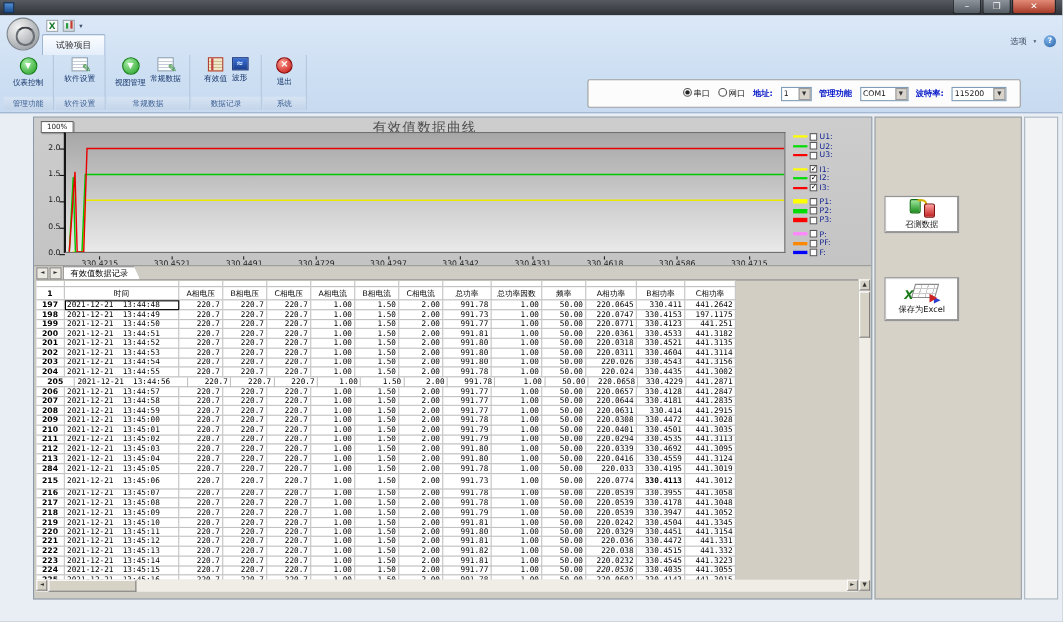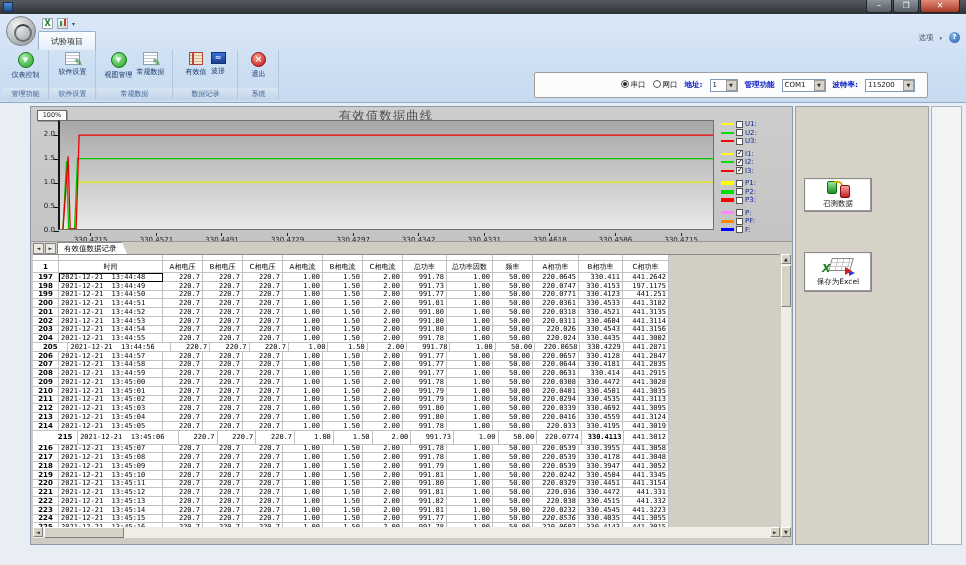--- a/index.html
+++ b/index.html
@@ -647,36 +647,36 @@
           <div class="c" style="width: 40px;">1.50</div>
           <div class="c" style="width: 40px;">2.00</div>
           <div class="c" style="width: 44px;">991.80</div>
           <div class="c" style="width: 46px;">1.00</div>
           <div class="c" style="width: 40px;">50.00</div>
           <div class="c" style="width: 46px;">220.0416</div>
           <div class="c" style="width: 44px;">330.4559</div>
           <div class="c" style="width: 46px;">441.3124</div>
         </div>
         <div class="grow" style="height: 8.75px;">
-          <div class="c rn" style="width: 26px;">214</div>
+          <div class="c rn" style="width: 26px;">284</div>
           <div class="c tm" style="width: 104px;">2021-12-21  13:45:05</div>
           <div class="c" style="width: 40px;">220.7</div>
           <div class="c" style="width: 40px;">220.7</div>
           <div class="c" style="width: 40px;">220.7</div>
           <div class="c" style="width: 40px;">1.00</div>
           <div class="c" style="width: 40px;">1.50</div>
           <div class="c" style="width: 40px;">2.00</div>
           <div class="c" style="width: 44px;">991.78</div>
           <div class="c" style="width: 46px;">1.00</div>
           <div class="c" style="width: 40px;">50.00</div>
           <div class="c" style="width: 46px;">220.033</div>
           <div class="c" style="width: 44px;">330.4195</div>
           <div class="c" style="width: 46px;">441.3019</div>
         </div>
-        <div class="grow" style="height: 14px; padding-left: 20px;">
+        <div class="grow" style="height: 14px;">
           <div class="c rn" style="width: 26px;">215</div>
           <div class="c tm" style="width: 104px;">2021-12-21  13:45:06</div>
           <div class="c" style="width: 40px;">220.7</div>
           <div class="c" style="width: 40px;">220.7</div>
           <div class="c" style="width: 40px;">220.7</div>
           <div class="c" style="width: 40px;">1.00</div>
           <div class="c" style="width: 40px;">1.50</div>
           <div class="c" style="width: 40px;">2.00</div>
           <div class="c" style="width: 44px;">991.73</div>
           <div class="c" style="width: 46px;">1.00</div>

